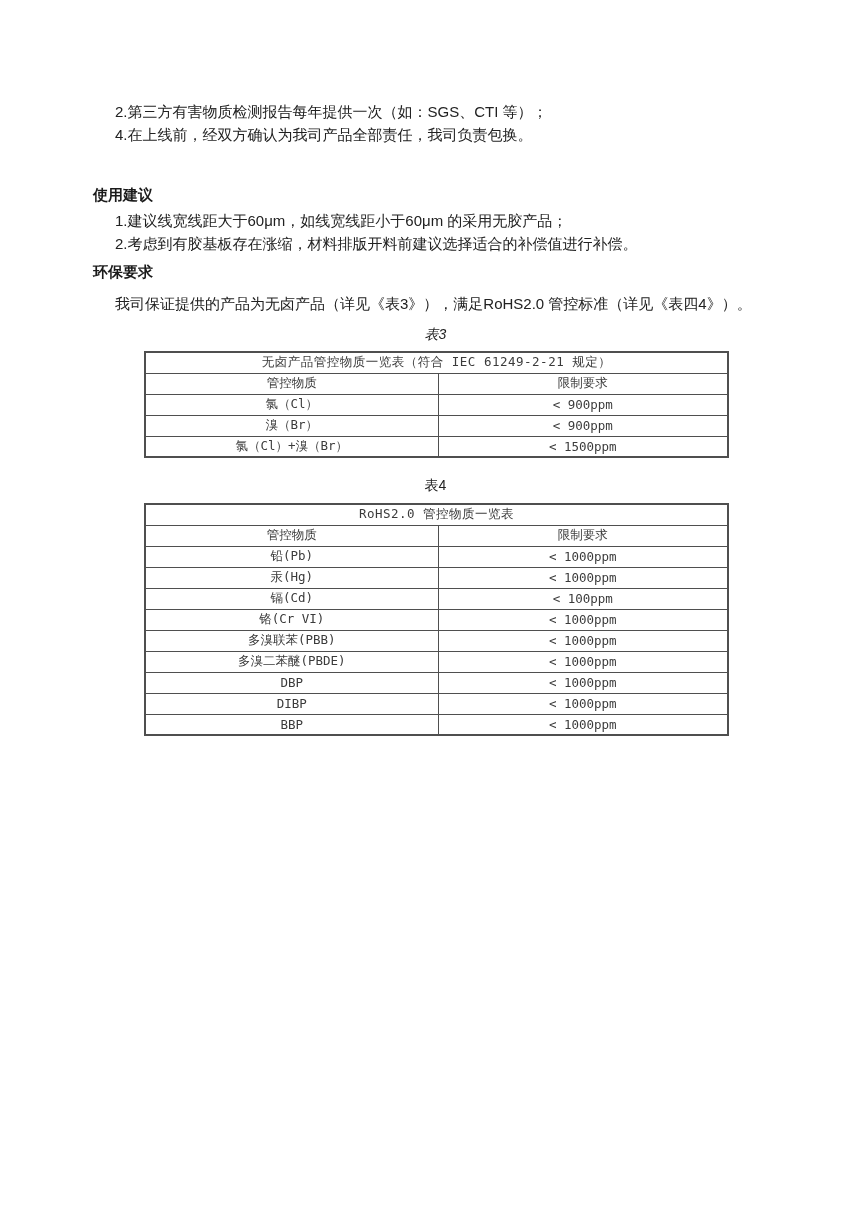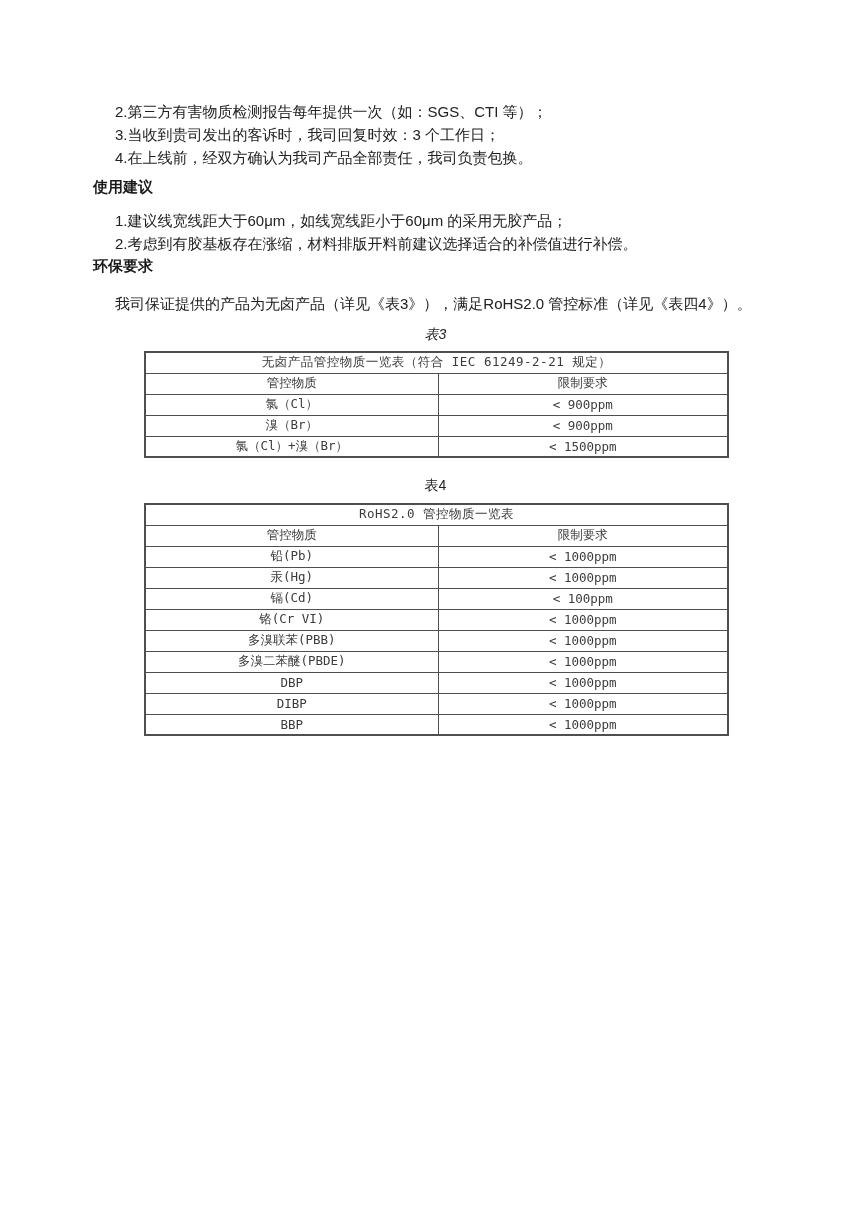--- a/index.html
+++ b/index.html
@@ -10,23 +10,23 @@
     height: 1216px;
     background: #ffffff;
     font-family: "Liberation Sans", sans-serif;
     color: #212121;
     overflow: hidden;
     margin-left: 20px;
   }
   .body-text { font-size: 15px; line-height: 23px; color: #212121; }
   .terms-block   { position: absolute; top: 100px; left: 95px; }
   .heading       { position: absolute; left: 73px; font-size: 15px; font-weight: bold; color: #1a1a1a; }
-  .heading-usage { top: 178px; }
+  .heading-usage { top: 186px; }
   .usage-block   { position: absolute; top: 209px; left: 95px; }
-  .heading-env   { top: 257px; }
+  .heading-env   { top: 263px; }
   .env-paragraph { position: absolute; top: 292px; left: 95px; }
   .table-caption {
     position: absolute; left: 124px; width: 583px;
     text-align: center; font-size: 14px; color: #212121;
   }
   .caption3 { top: 326px; font-style: italic; }
   .caption4 { top: 477px; }
   .data-table {
     position: absolute; left: 124px; width: 583px;
     border-collapse: collapse;
@@ -51,21 +51,20 @@
   .data-table col.c1 { width: 293px; }
   .data-table col.c2 { width: 290px; }
 </style>
 </head>
 <body>
 
 <div class="page">
 
   <div class="terms-block body-text">
     <div>2.第三方有害物质检测报告每年提供一次（如：SGS、CTI 等）；</div>
-    <div>3.当收到贵司发出的客诉时，我司回复时效：3 个工作日；</div>
     <div>4.在上线前，经双方确认为我司产品全部责任，我司负责包换。</div>
   </div>
 
   <div class="heading heading-usage">使用建议</div>
   <div class="usage-block body-text">
     <div>1.建议线宽线距大于60μm，如线宽线距小于60μm 的采用无胶产品；</div>
     <div>2.考虑到有胶基板存在涨缩，材料排版开料前建议选择适合的补偿值进行补偿。</div>
   </div>
 
   <div class="heading heading-env">环保要求</div>

